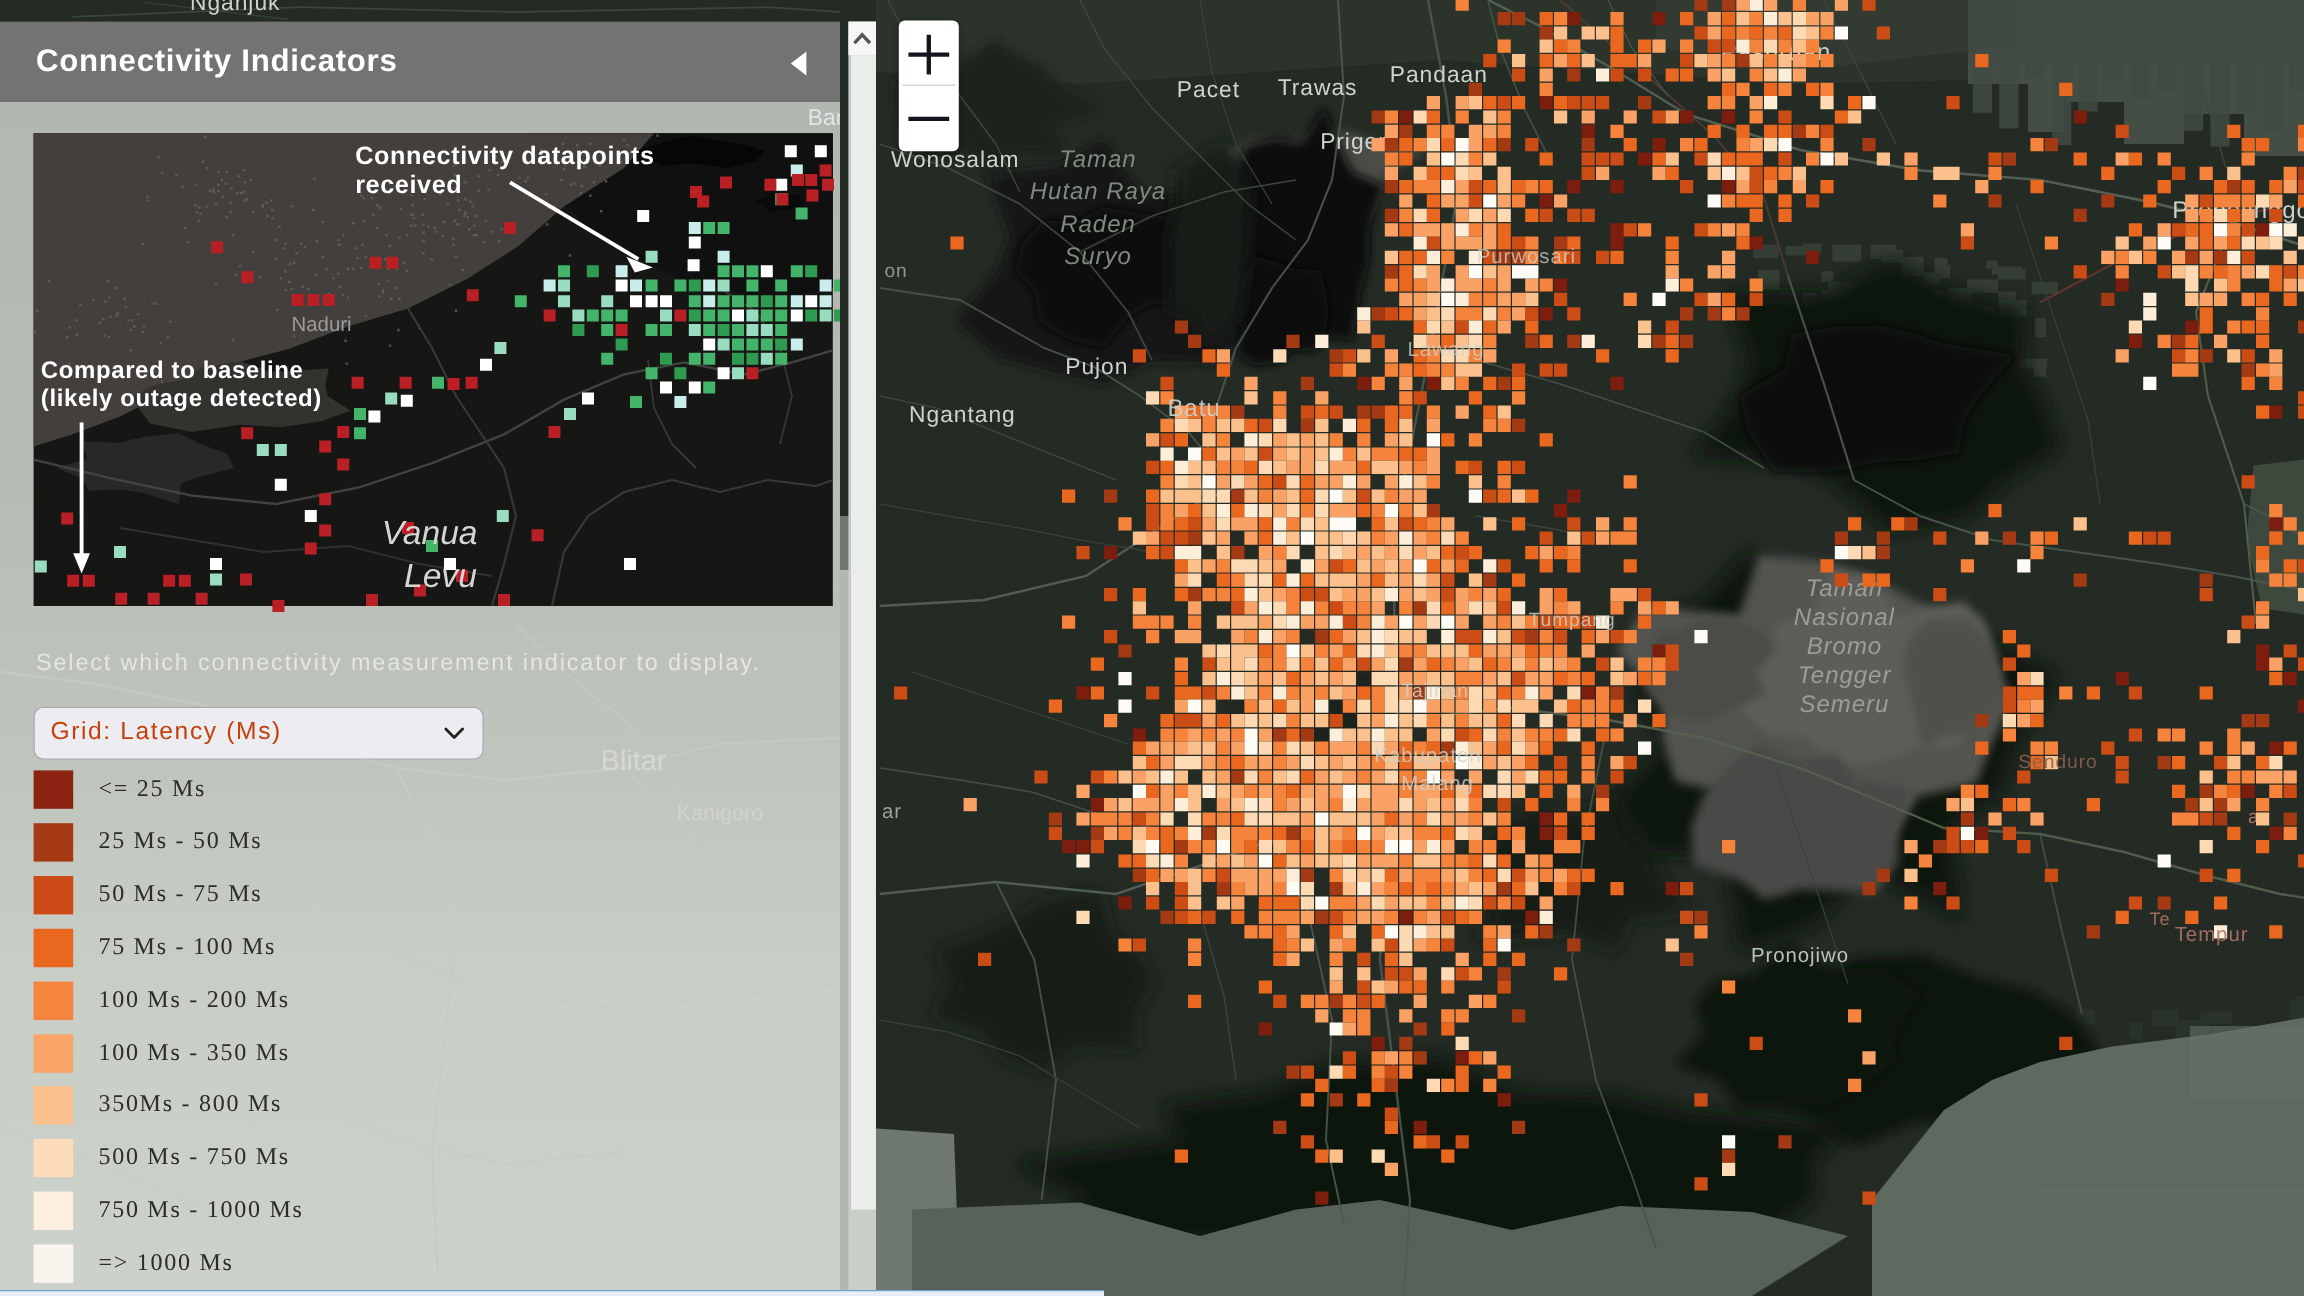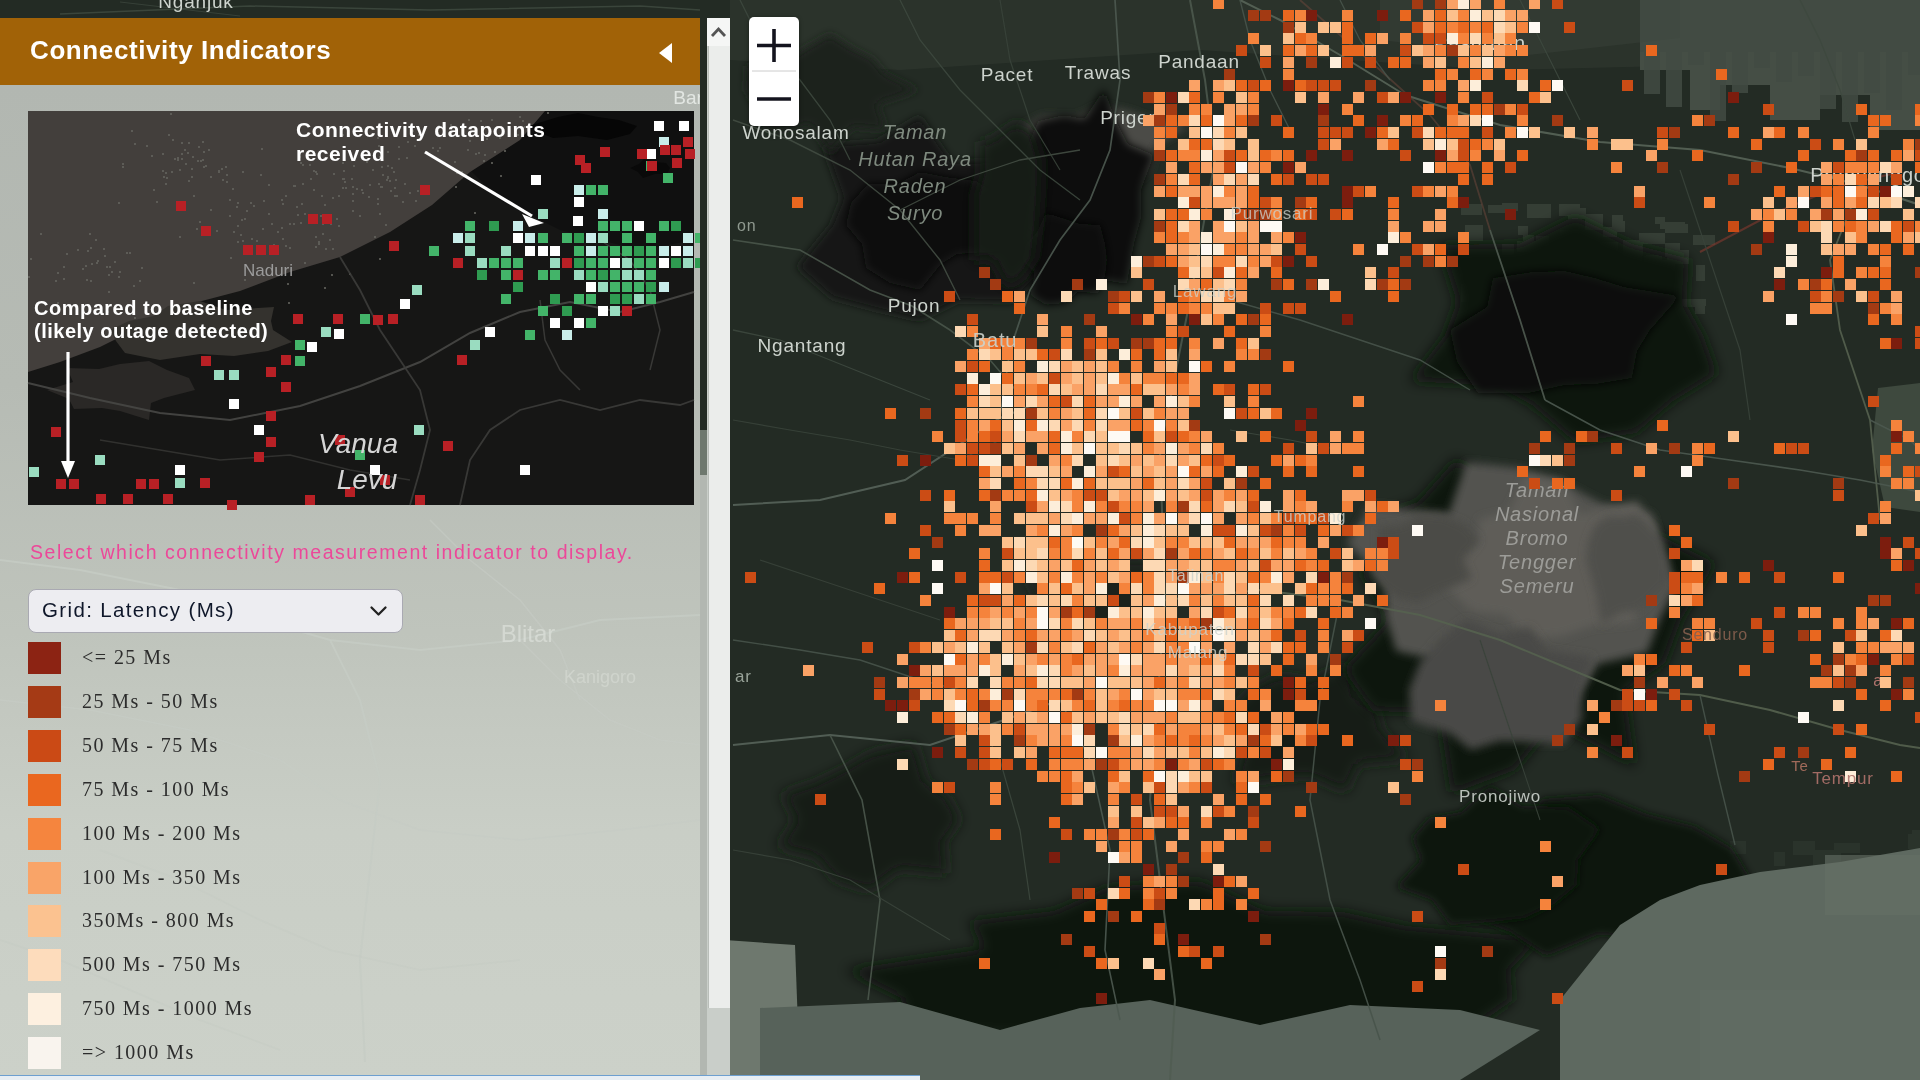--- a/index.html
+++ b/index.html
@@ -1,31 +1,31 @@
 <!DOCTYPE html>
 <html><head><meta charset="utf-8">
 <style>
 html,body{margin:0;padding:0;width:1920px;height:1080px;overflow:hidden;
 font-family:"Liberation Sans",sans-serif;background:#232b24;}
 #map,#panel,#hdr,#sb,#zoomc,#bstrip{position:absolute;}
 #map{left:0;top:0;}
 #panel{left:0;top:85px;width:700px;height:995px;
 background:linear-gradient(180deg,#b2b7b1 0%,#b6bbb4 30%,#bfc4bc 55%,#c9cec6 75%,#ccd1c9 100%);}
-#hdr{left:0;top:18px;width:700px;height:67px;background:#a16207;}
+#hdr{left:0;top:18px;width:700px;height:67px;background:#737373;}
 #hdr .t{position:absolute;left:30px;top:17px;color:#fff;font-size:26px;font-weight:bold;letter-spacing:0.6px;}
 #sb{left:707px;top:18px;width:23px;height:1062px;background:#c9cec9;}
 #sb .btn{position:absolute;left:0;top:0;width:23px;height:28px;background:#f5f6f5;}
 #sb .thumb{position:absolute;left:1px;top:28px;width:21px;height:962px;background:#ebedeb;border-left:1px solid #b9beb9;}
 #zoomc{left:749px;top:17px;width:50px;height:109px;background:#fff;border-radius:5px;
 box-shadow:0 1px 4px rgba(0,0,0,0.4);}
 #bstrip{left:0;top:1075px;width:920px;height:5px;background:#e8eef4;border-top:1px solid #6d9fd0;}
-.sel{position:absolute;left:30px;top:541px;font-size:19.5px;color:#ec4899;letter-spacing:1.55px;}
+.sel{position:absolute;left:30px;top:541px;font-size:19.5px;color:#e5e5e5;letter-spacing:1.55px;}
 .dd{position:absolute;left:28px;top:589px;width:373px;height:42px;background:#ededf1;
 border:1px solid #a9a9b2;border-radius:8px;}
-.dd .txt{position:absolute;left:13px;top:8px;font-size:20.5px;color:#0f172a;letter-spacing:1.35px;}
+.dd .txt{position:absolute;left:13px;top:8px;font-size:20.5px;color:#c2410c;letter-spacing:1.35px;}
 .leg{position:absolute;left:28px;font-size:20px;color:#2c2c2c;}
 .leg .sw{position:absolute;left:0;top:0;width:33px;height:32px;}
 .leg .lb{position:absolute;left:54px;top:4px;white-space:nowrap;letter-spacing:1.45px;font-family:Liberation Serif, serif;}
 </style></head>
 <body>
 <svg id="map" width="1920" height="1080" viewBox="0 0 1920 1080">
 <defs>
 <filter id="b2" x="-30%" y="-30%" width="160%" height="160%">
         <feGaussianBlur stdDeviation="4"></feGaussianBlur>
       </filter>

